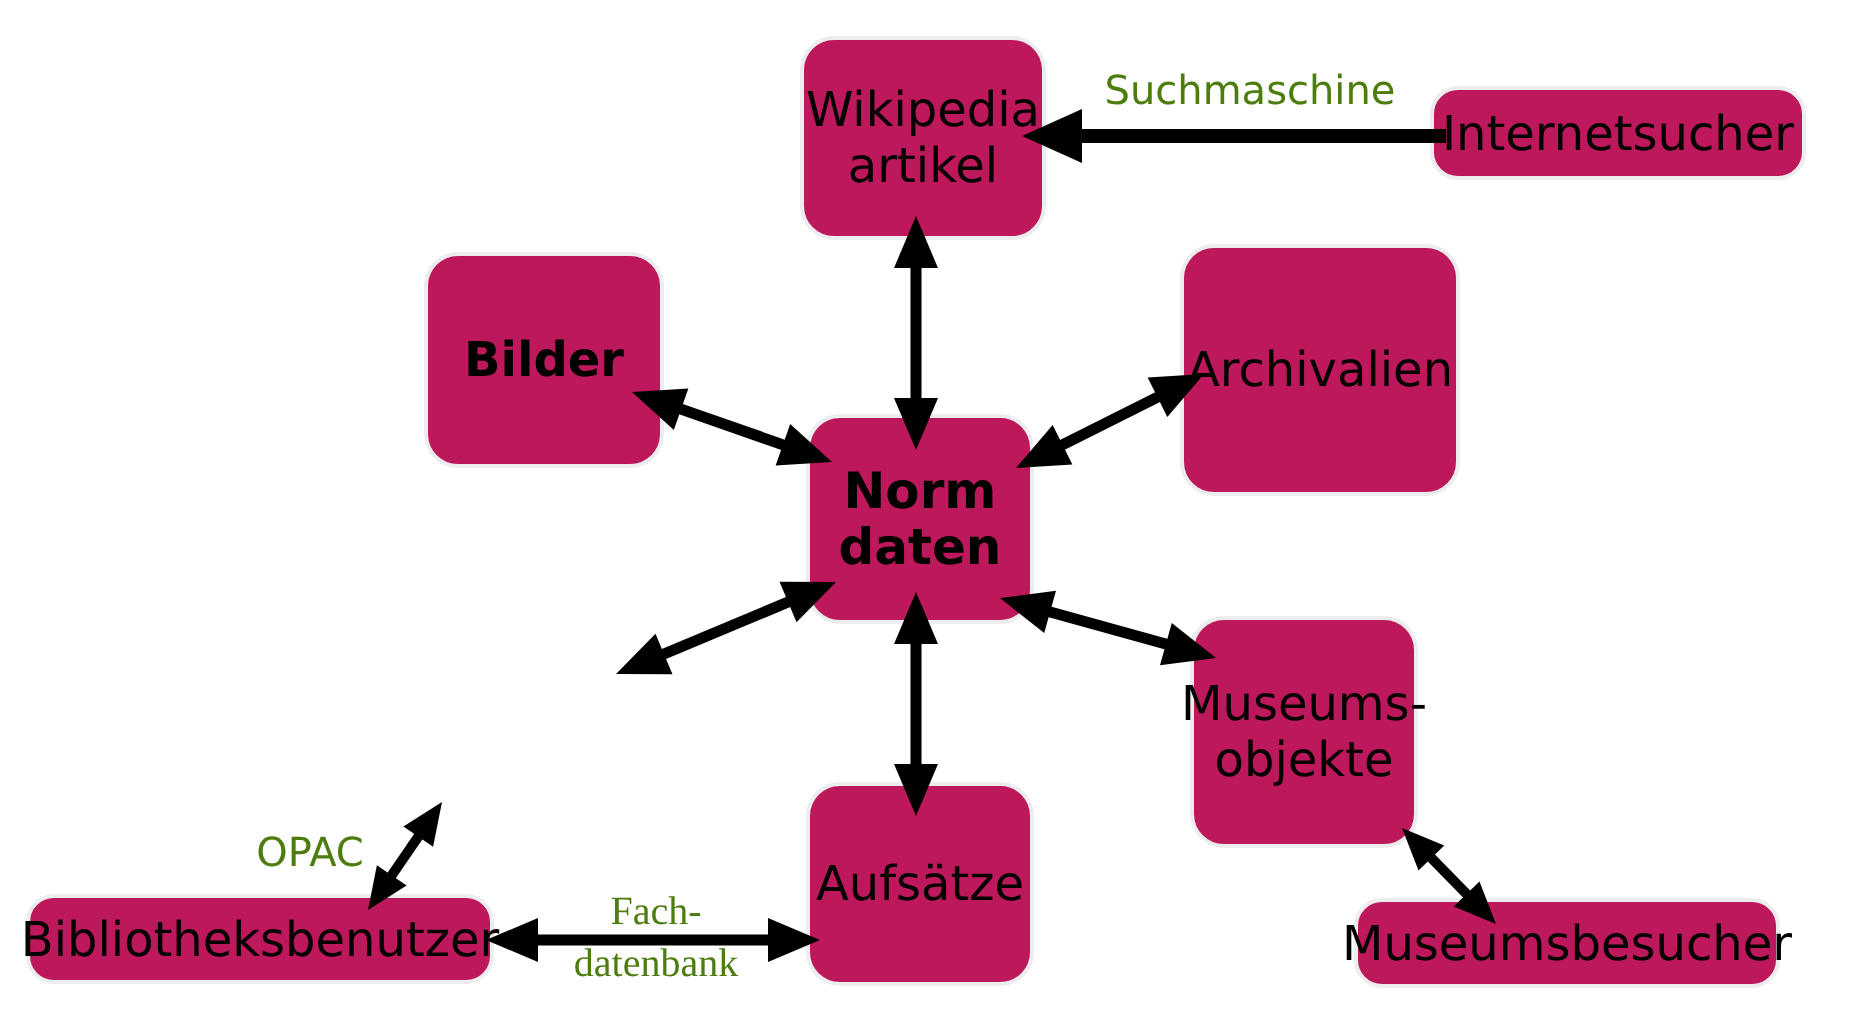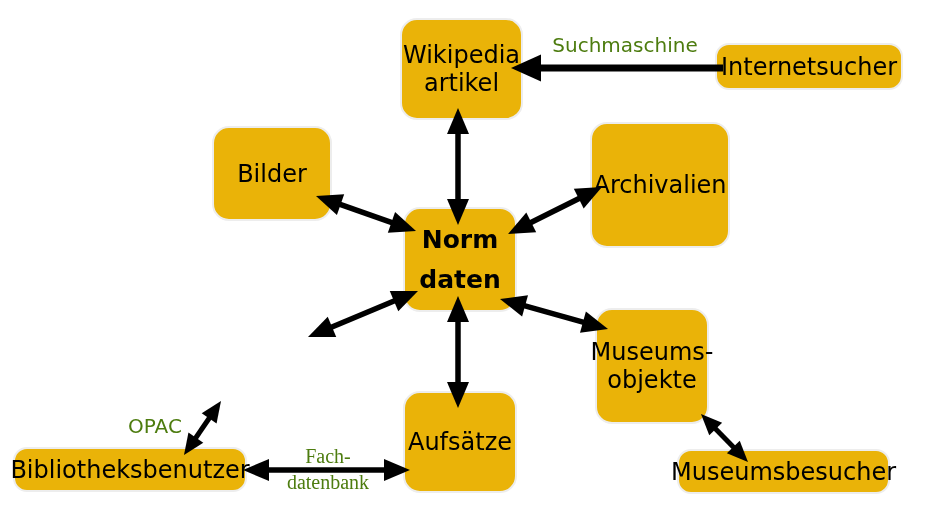--- a/index.html
+++ b/index.html
@@ -11,31 +11,31 @@
     font-family: "DejaVu Sans", "Liberation Sans", sans-serif;
     overflow: hidden;
   }
   .node {
     position: absolute;
     box-sizing: border-box;
     display: flex;
     align-items: center;
     justify-content: center;
     text-align: center;
-    background: #eab308;
+    background: #be185d;
     border: 2px solid #ededed;
     border-radius: 17px;
     color: #000000;
     font-size: 24px;
     line-height: 28px;
     white-space: pre-line;
     z-index: 1;
   }
   .node.pill { border-radius: 14px; text-align: right; }
-  .node.center { font-weight: bold; font-size: 25px; line-height: 40px; }
+  .node.center { font-weight: bold; font-size: 25px; line-height: 28px; }
   .edge-label {
     position: absolute;
     text-align: center;
     color: #4d7c0f;
     font-size: 20px;
     line-height: 26px;
     white-space: pre-line;
     z-index: 4;
   }
   .arrows {
@@ -52,21 +52,21 @@
 <div class="diagram">
 
   <div class="node center" style="left:403px; top:207px; width:114px; height:105px;">Norm
 daten</div>
 
   <div class="node" style="left:400px; top:18px; width:123px; height:102px;">Wikipedia
 artikel</div>
 
   <div class="node pill" style="left:715px; top:43px; width:188px; height:47px;">Internetsucher</div>
 
-  <div class="node" style="left:212px; top:126px; width:120px; height:95px;">Bilder</div>
+  <div class="node" style="left:212px; top:126px; width:120px; height:108px;font-weight:bold;">Bilder</div>
 
   <div class="node" style="left:590px; top:122px; width:140px; height:126px;text-align:center;">Archivalien</div>
 
 
   <div class="node" style="left:595px; top:308px; width:114px; height:116px;">Museums-
 objekte</div>
 
   <div class="node" style="left:403px; top:391px; width:114px; height:102px;">Aufsätze</div>
 
   <div class="node pill" style="left:13px; top:447px; width:234px; height:45px;">Bibliotheksbenutzer</div>

